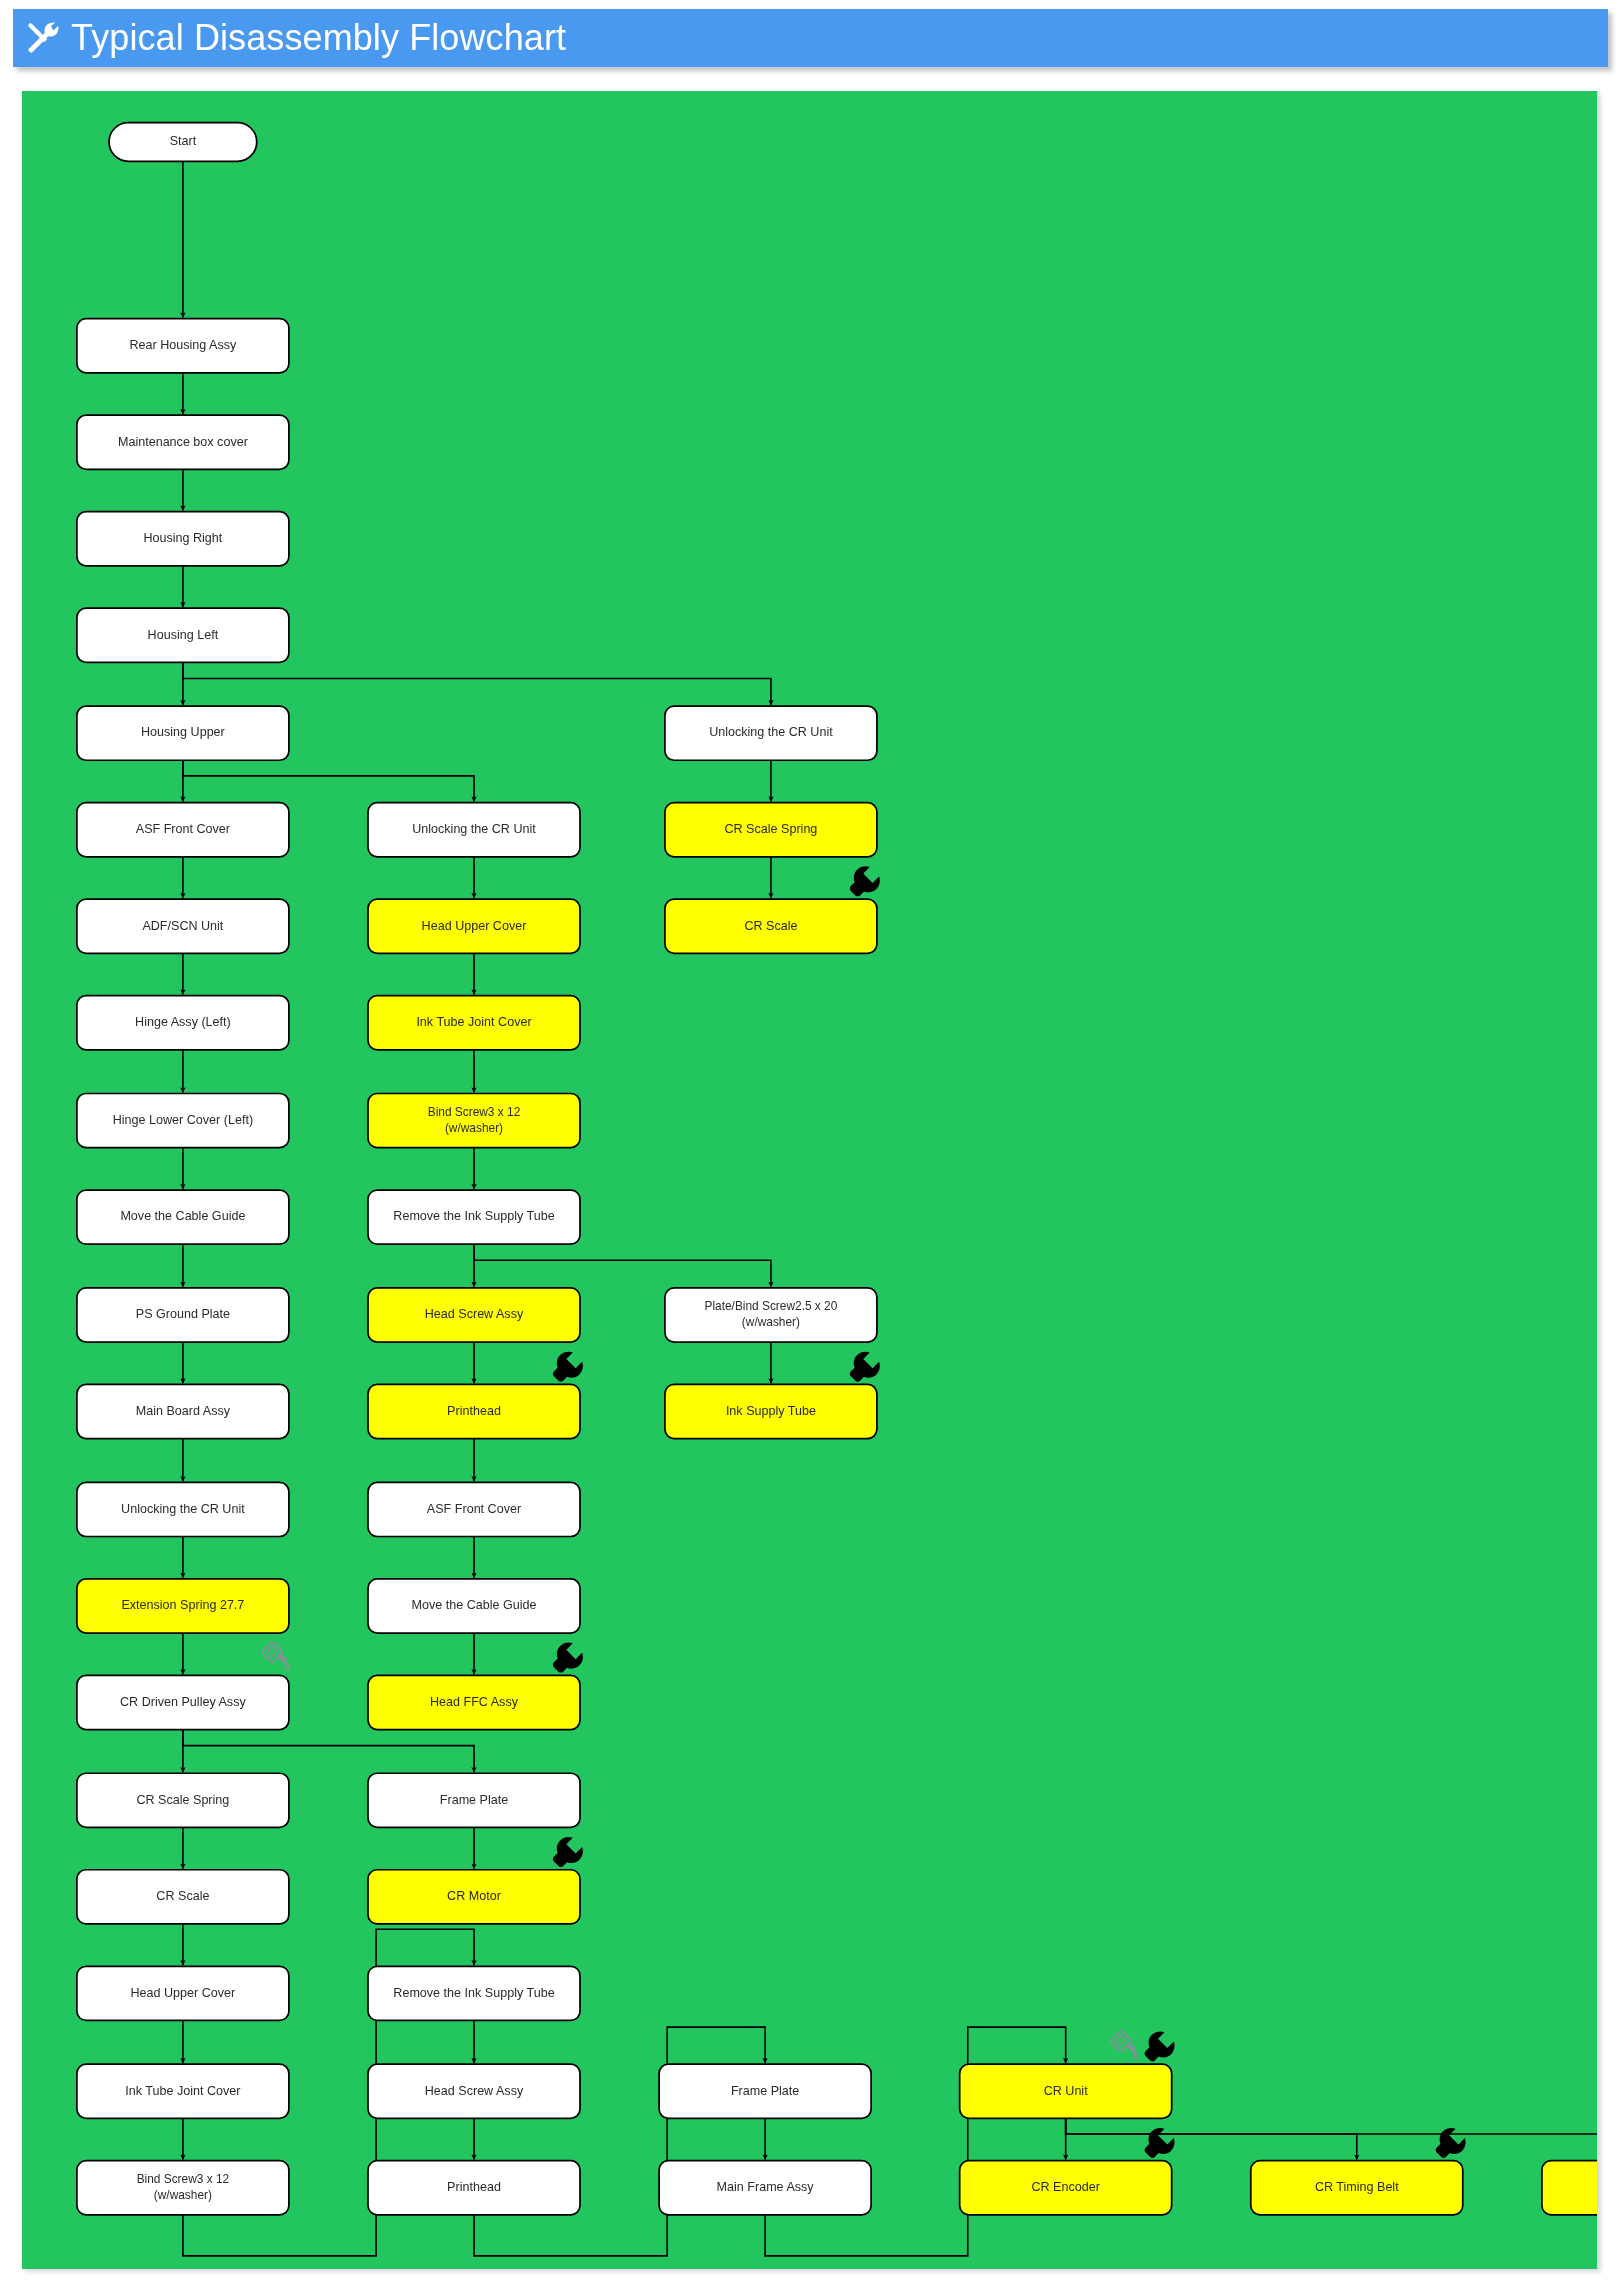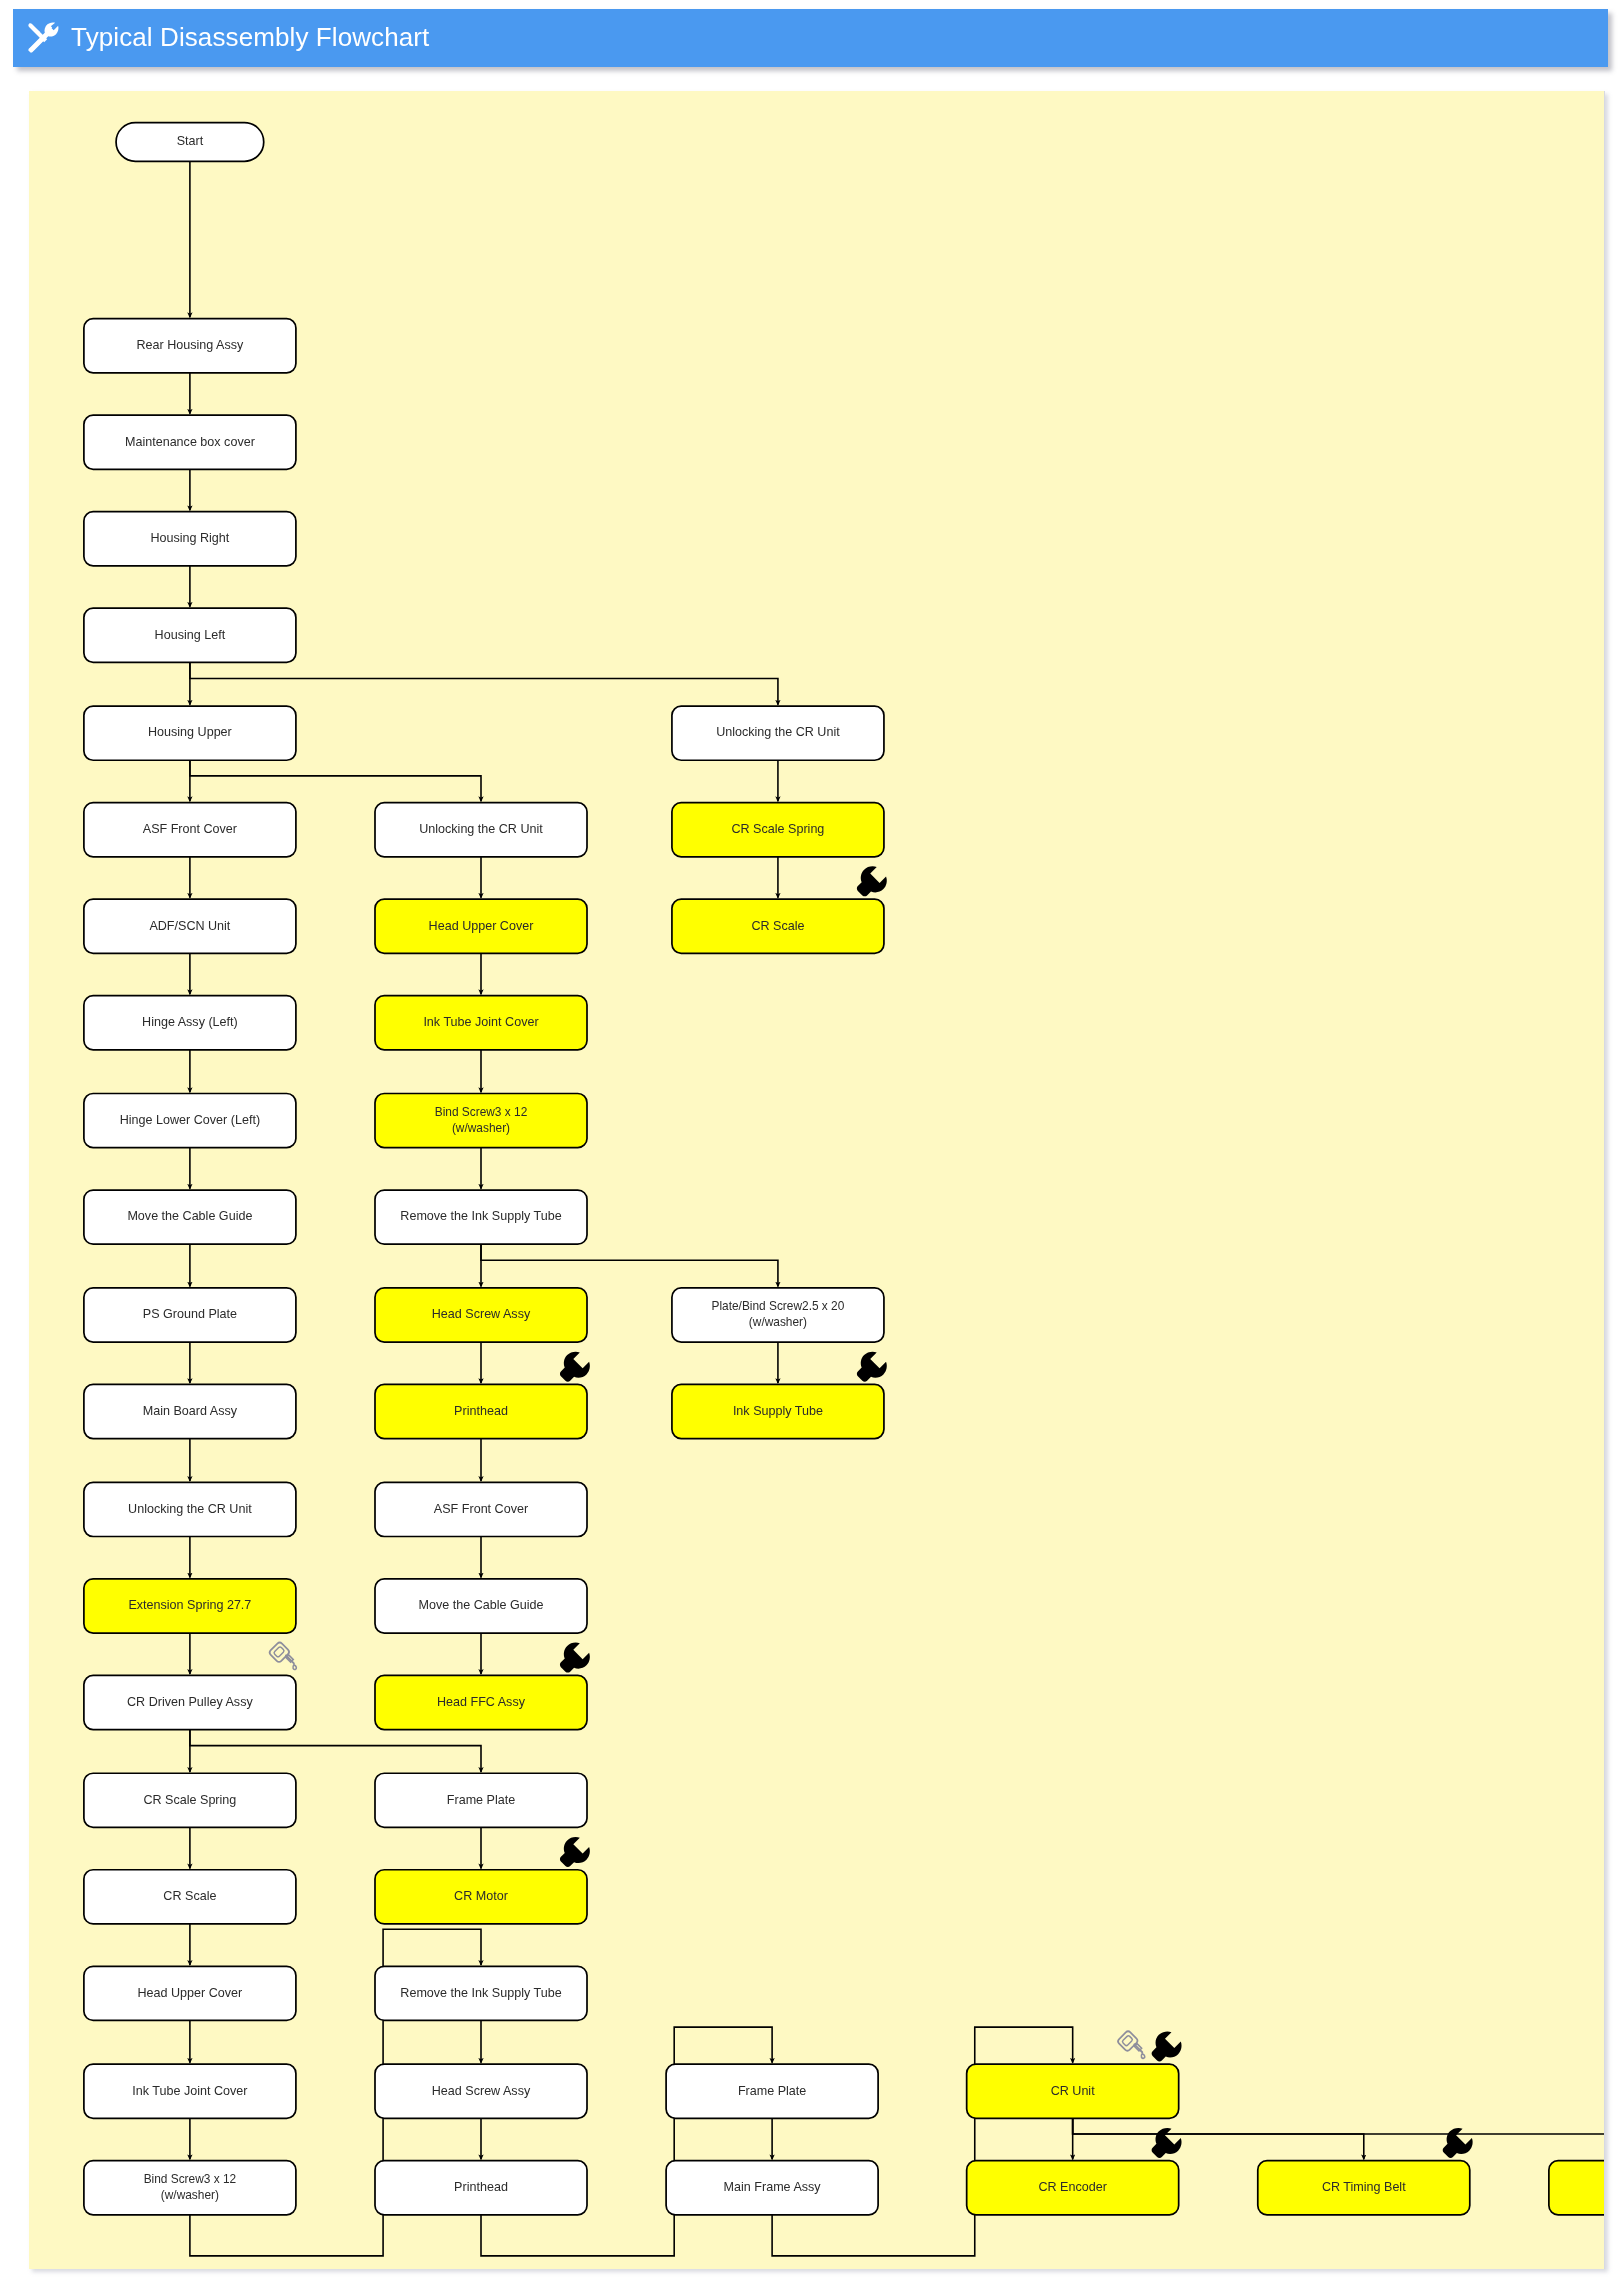--- a/index.html
+++ b/index.html
@@ -6,27 +6,27 @@
   body{width:1622px;height:2284px;font-family:"Liberation Sans",sans-serif;overflow:hidden;}
   #app{position:relative;width:1622px;height:2284px;background:#ffffff;}
 
   .titlebar{
     position:absolute;left:13.2px;top:8.6px;width:1595px;height:58px;
     background:#4a99f0;box-shadow:4px 4px 4.6px rgba(120,120,135,.45);
     display:flex;align-items:center;
   }
   .titlebar .tb-icon{width:38px;height:38px;margin-left:10.6px;margin-right:9.3px;flex:0 0 auto;}
   .titlebar .tb-text{
-    color:#ffffff;font-size:26px;letter-spacing:0.1px;white-space:nowrap;
+    color:#ffffff;font-size:36px;letter-spacing:0.1px;white-space:nowrap;
     font-family:"Liberation Sans",sans-serif;font-weight:400;
   }
 
   .canvas{
-    position:absolute;left:29px;top:91px;width:1575px;height:2178px;
-    background:#fef9c3;border-right:1.3px solid #d7d9e2;
+    position:absolute;left:22px;top:91px;width:1575px;height:2178px;
+    background:#22c55e;border-right:1.3px solid #d7d9e2;
     box-shadow:2.6px 3.3px 4px rgba(150,152,168,.35);
     overflow:hidden;
   }
   .canvas svg{display:block;}
 
   .nodetext{
     font-family:"Liberation Sans",sans-serif;
     font-size:19px;fill:#2b2b2b;text-anchor:middle;dominant-baseline:middle;
   }
   .nodetext.small{font-size:18px;}

